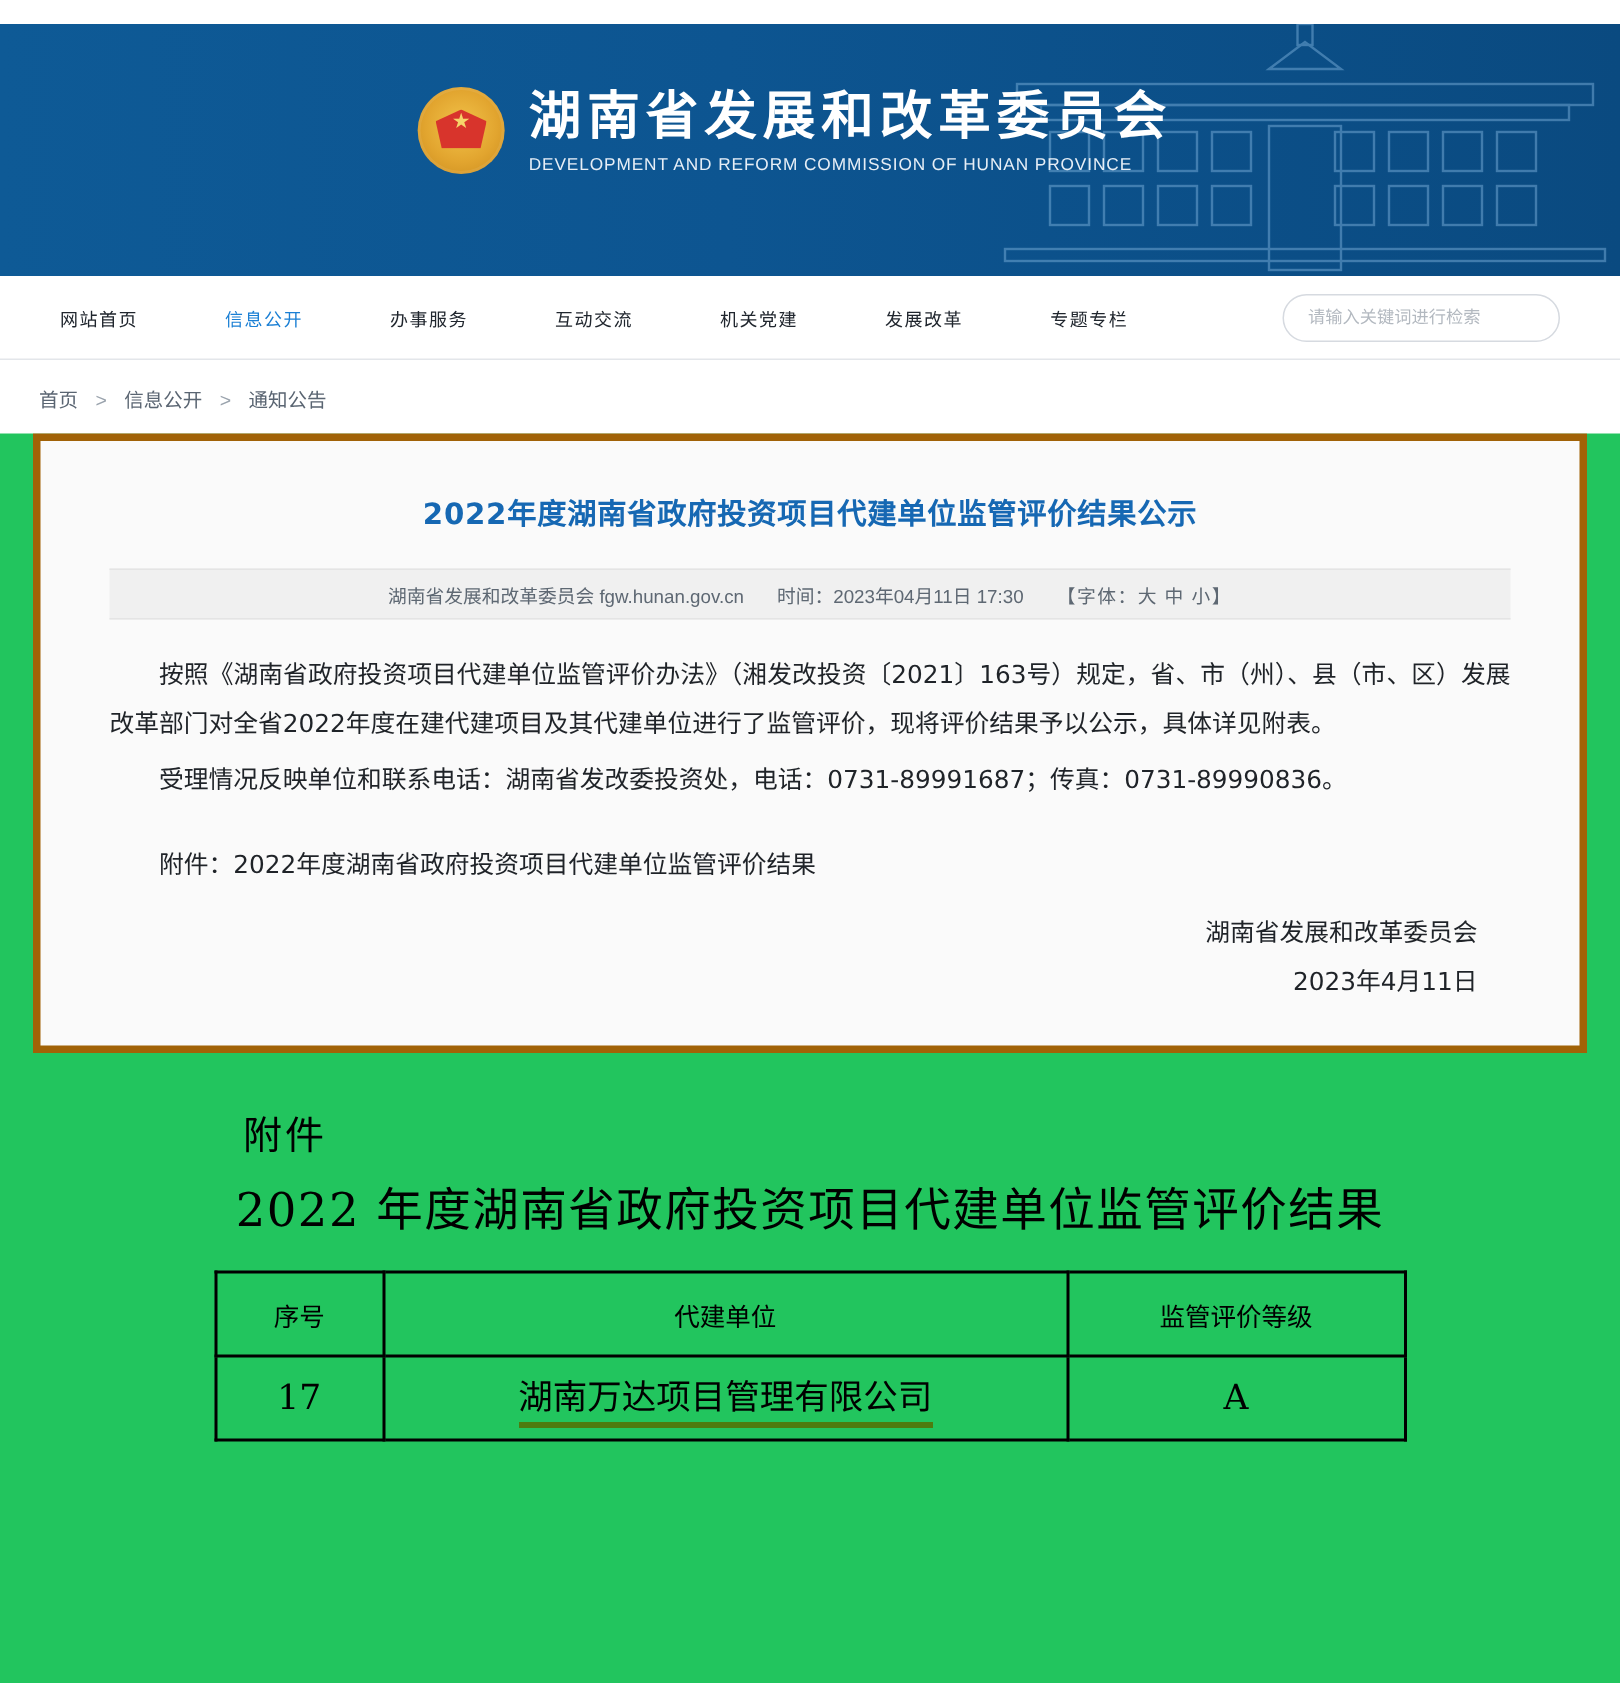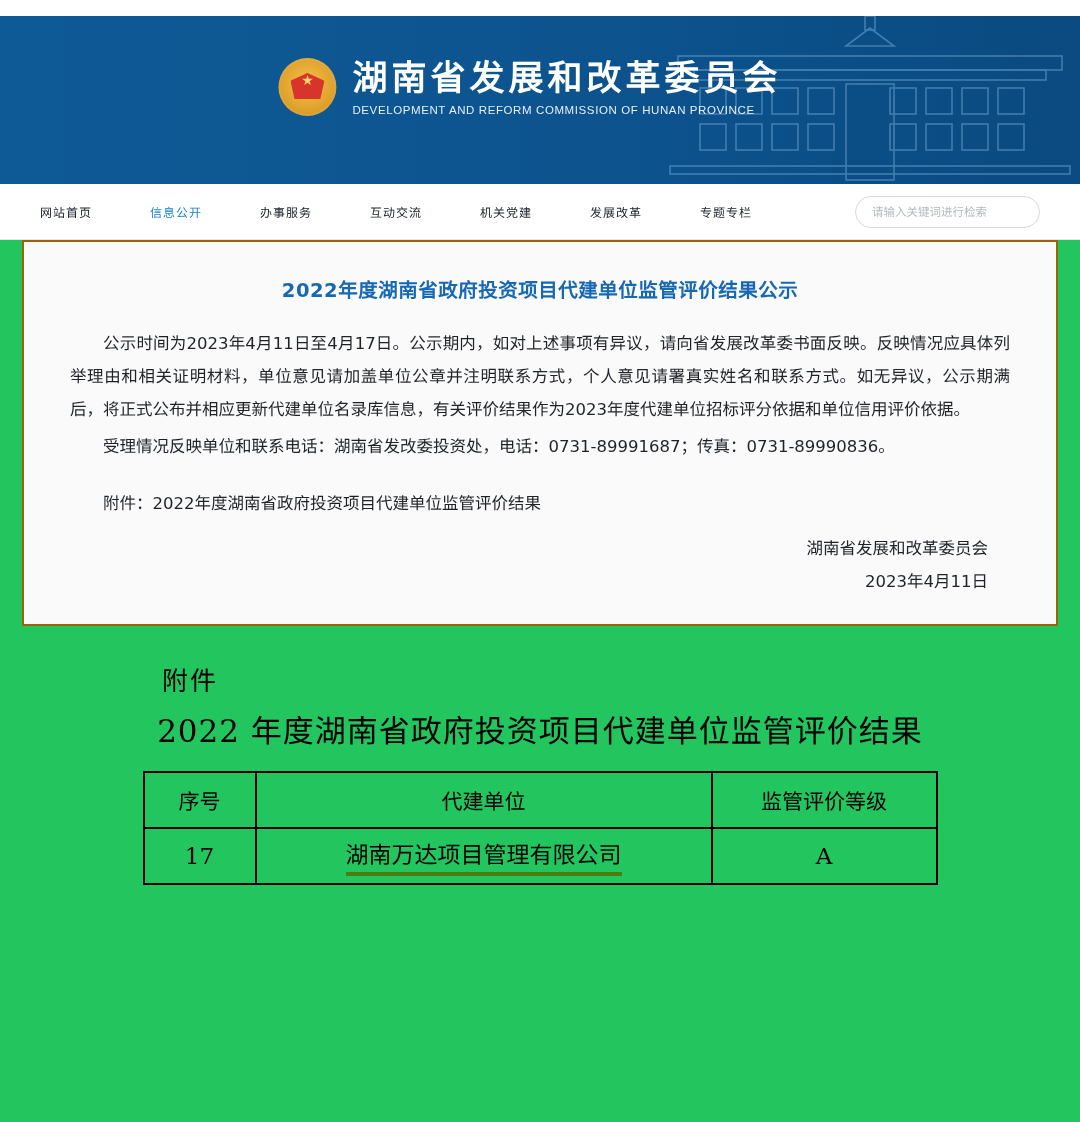--- a/index.html
+++ b/index.html
@@ -133,21 +133,21 @@
     color: #5a6572;
     background: #ffffff;
   }
   .breadcrumb .sep { margin: 0 8px; color: #9aa3ad; }
   .breadcrumb a { color: #5a6572; text-decoration: none; }
 
   
   .content-wrap {
     margin: 0 22px;
     background: #fafafa;
-    border: 2px solid #a16207;
+    border: 5px solid #a16207;
     padding: 30px 46px 26px 46px;
   }
   .article-title {
     text-align: center;
     color: #1668b3;
     font-size: 19.5px;
     font-weight: bold;
     letter-spacing: 0.5px;
     line-height: 1.5;
     margin: 4px 0 22px 0;
@@ -216,21 +216,21 @@
   table.attach-table th,
   table.attach-table td {
     border: 2px solid #000;
     text-align: center;
     font-size: 23px;
     font-family: "DejaVu Serif", "Liberation Serif", serif;
     font-weight: normal;
     height: 56px;
     padding: 6px 4px;
   }
-  table.attach-table th { font-size: 21px; }
+  table.attach-table th { font-size: 17px; }
   .col-no { width: 112px; }
   .col-grade { width: 225px; }
   .unit-name {
     display: inline-block;
     border-bottom: 4px solid #4d7c0f;
     padding-bottom: 2px;
     font-size: 23px;
   }
 </style>
 </head>
@@ -285,27 +285,39 @@
       <div class="nav-item">机关党建</div>
       <div class="nav-item">发展改革</div>
       <div class="nav-item">专题专栏</div>
     </div>
     <div class="search-box">
       <input type="text" placeholder="请输入关键词进行检索" style="">
 
     </div>
   </div>
 
+  <div class="breadcrumb">
+    <a href="#">首页</a>
+    <span class="sep">&gt;</span>
+    <a href="#">信息公开</a>
+    <span class="sep">&gt;</span>
+    <a href="#">通知公告</a>
+  </div>
 
   <div class="content-wrap">
     <div class="article-title">2022年度湖南省政府投资项目代建单位监管评价结果公示</div>
 
+    <div class="meta-bar">
+      <span>湖南省发展和改革委员会 fgw.hunan.gov.cn</span>
+      <span>时间：2023年04月11日 17:30</span>
+      <span class="font-ctl">【字体：大 中 小】</span>
+    </div>
 
     <div class="article-body">
-      <p>公示时间为2023年4月11日至4月17日。公示期内，如对上述事项有异议，请向省发展改革委书面反映。反映情况应具体列举理由和相关证明材料，单位意见请加盖单位公章并注明联系方式，个人意见请署真实姓名和联系方式。如无异议，公示期满后，将正式公布并相应更新代建单位名录库信息，有关评价结果作为2023年度代建单位招标评分依据和单位信用评价依据。</p>
+      <p>按照《湖南省政府投资项目代建单位监管评价办法》（湘发改投资〔2021〕163号）规定，省、市（州）、县（市、区）发展改革部门对全省2022年度在建代建项目及其代建单位进行了监管评价，现将评价结果予以公示，具体详见附表。</p>
       <p>受理情况反映单位和联系电话：湖南省发改委投资处，电话：0731-89991687；传真：0731-89990836。</p>
       <p class="attach">附件：2022年度湖南省政府投资项目代建单位监管评价结果</p>
     </div>
 
     <div class="sign">
       <div>湖南省发展和改革委员会</div>
       <div>2023年4月11日</div>
     </div>
   </div>
 

